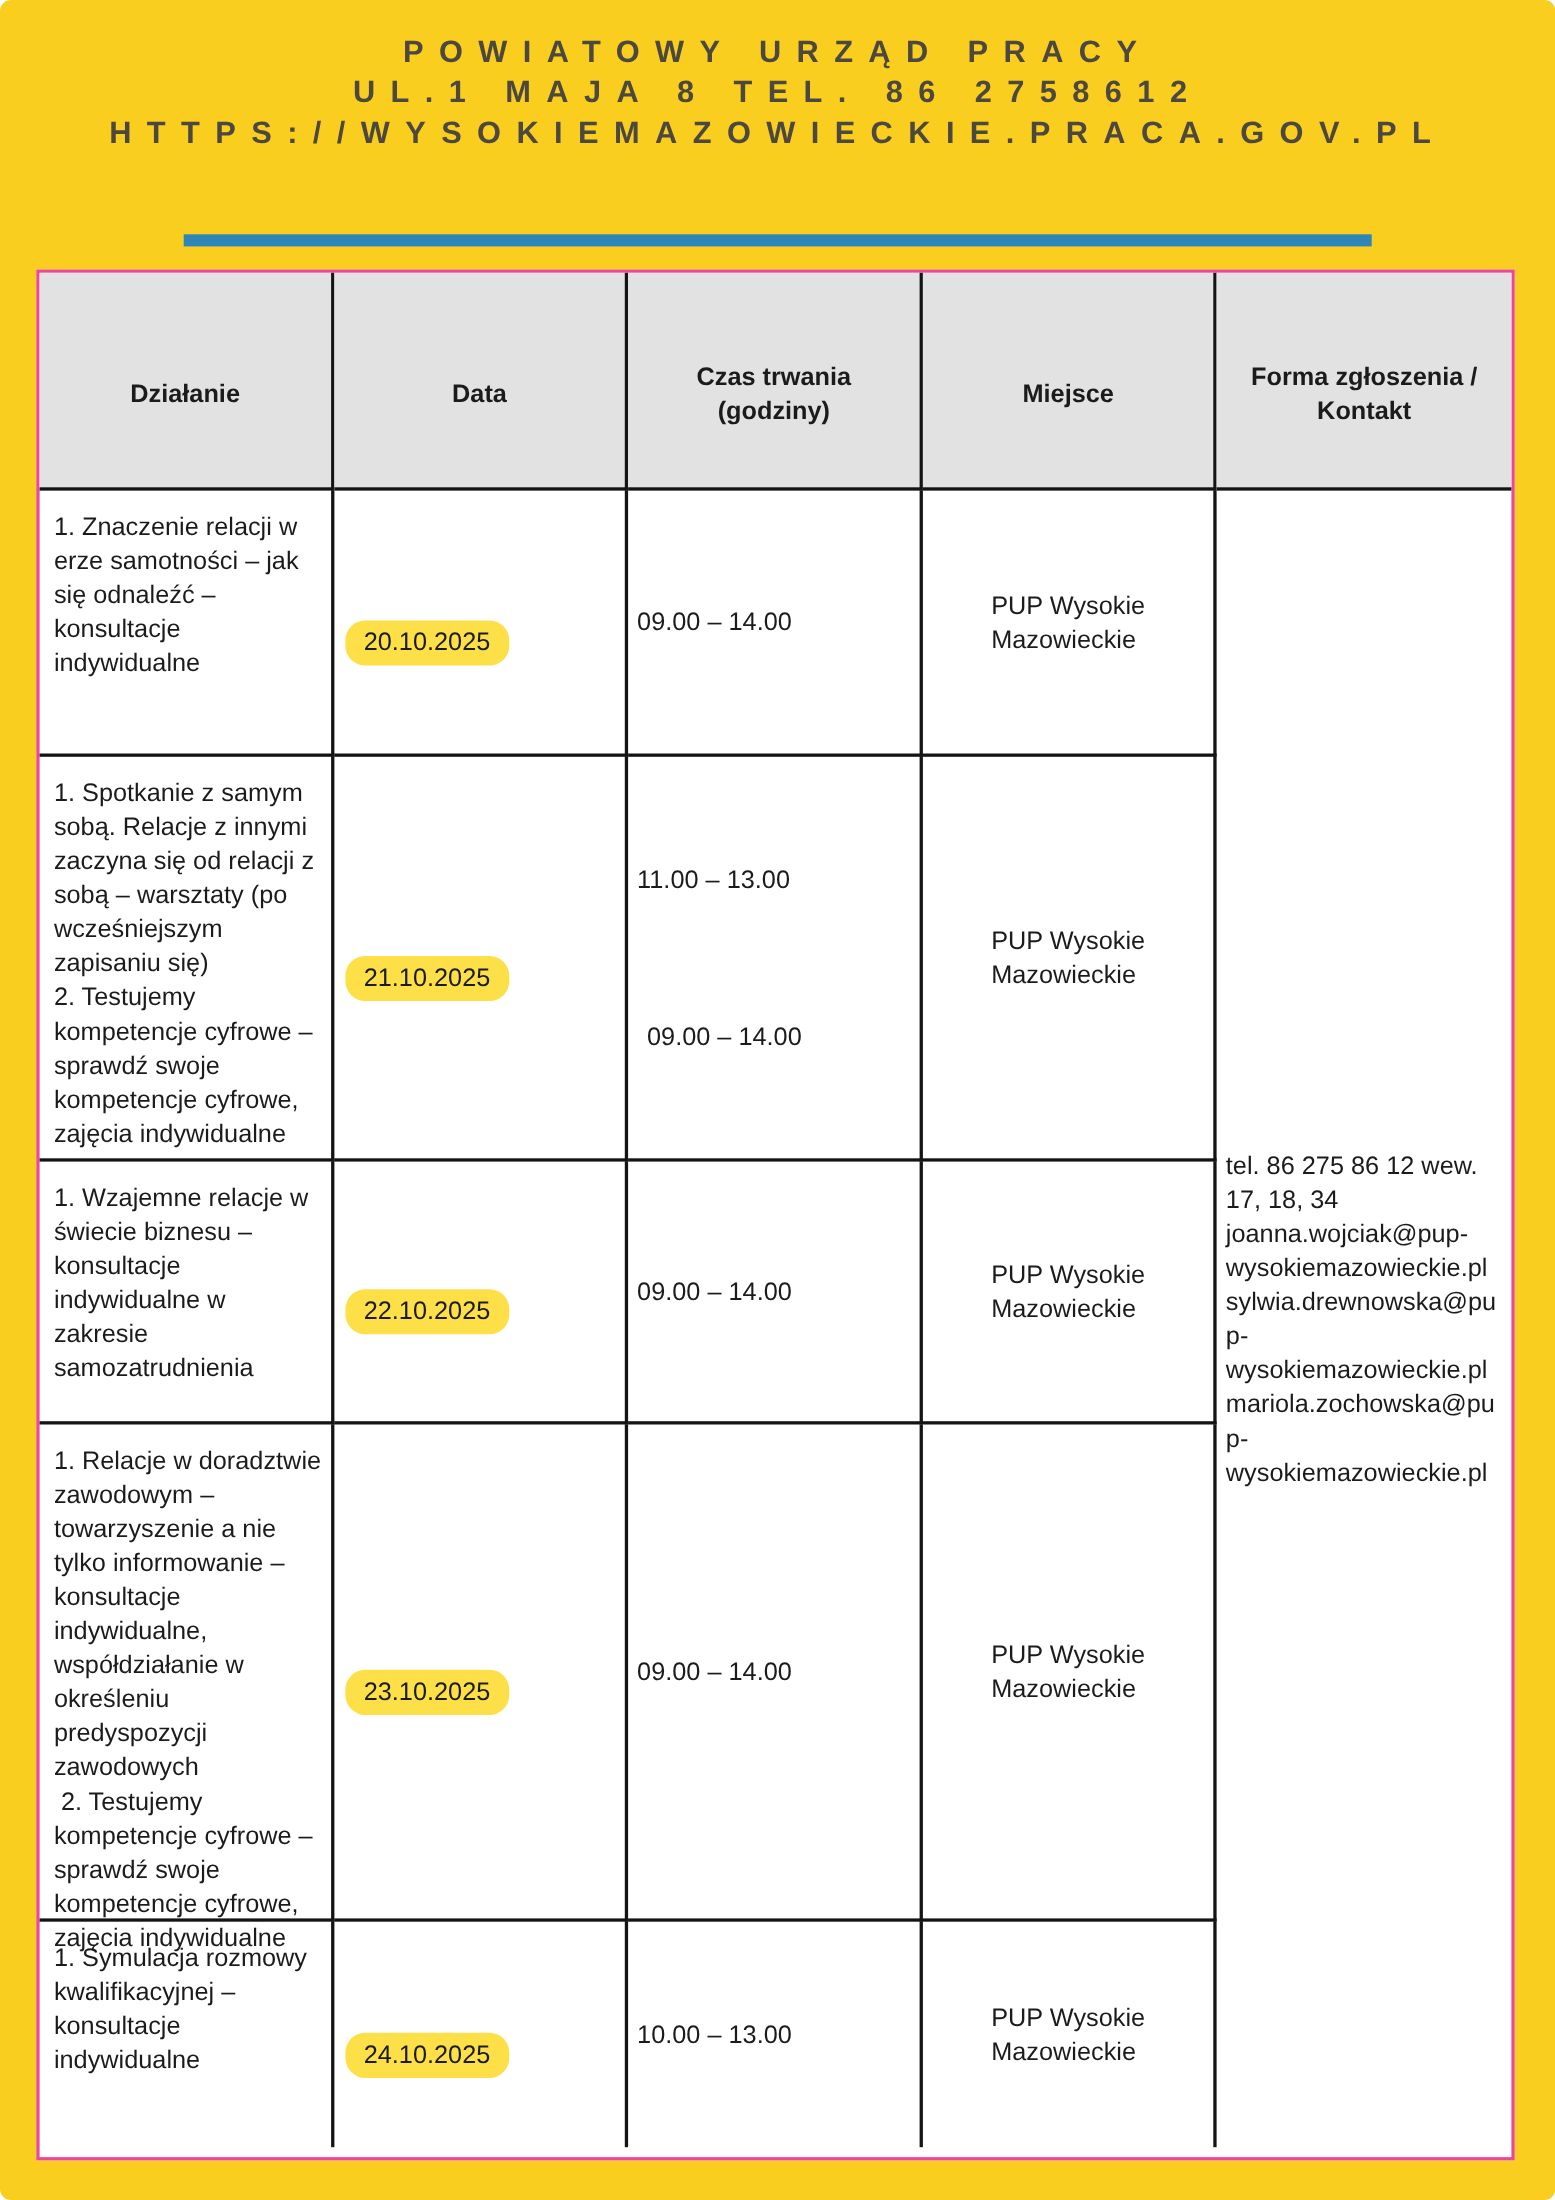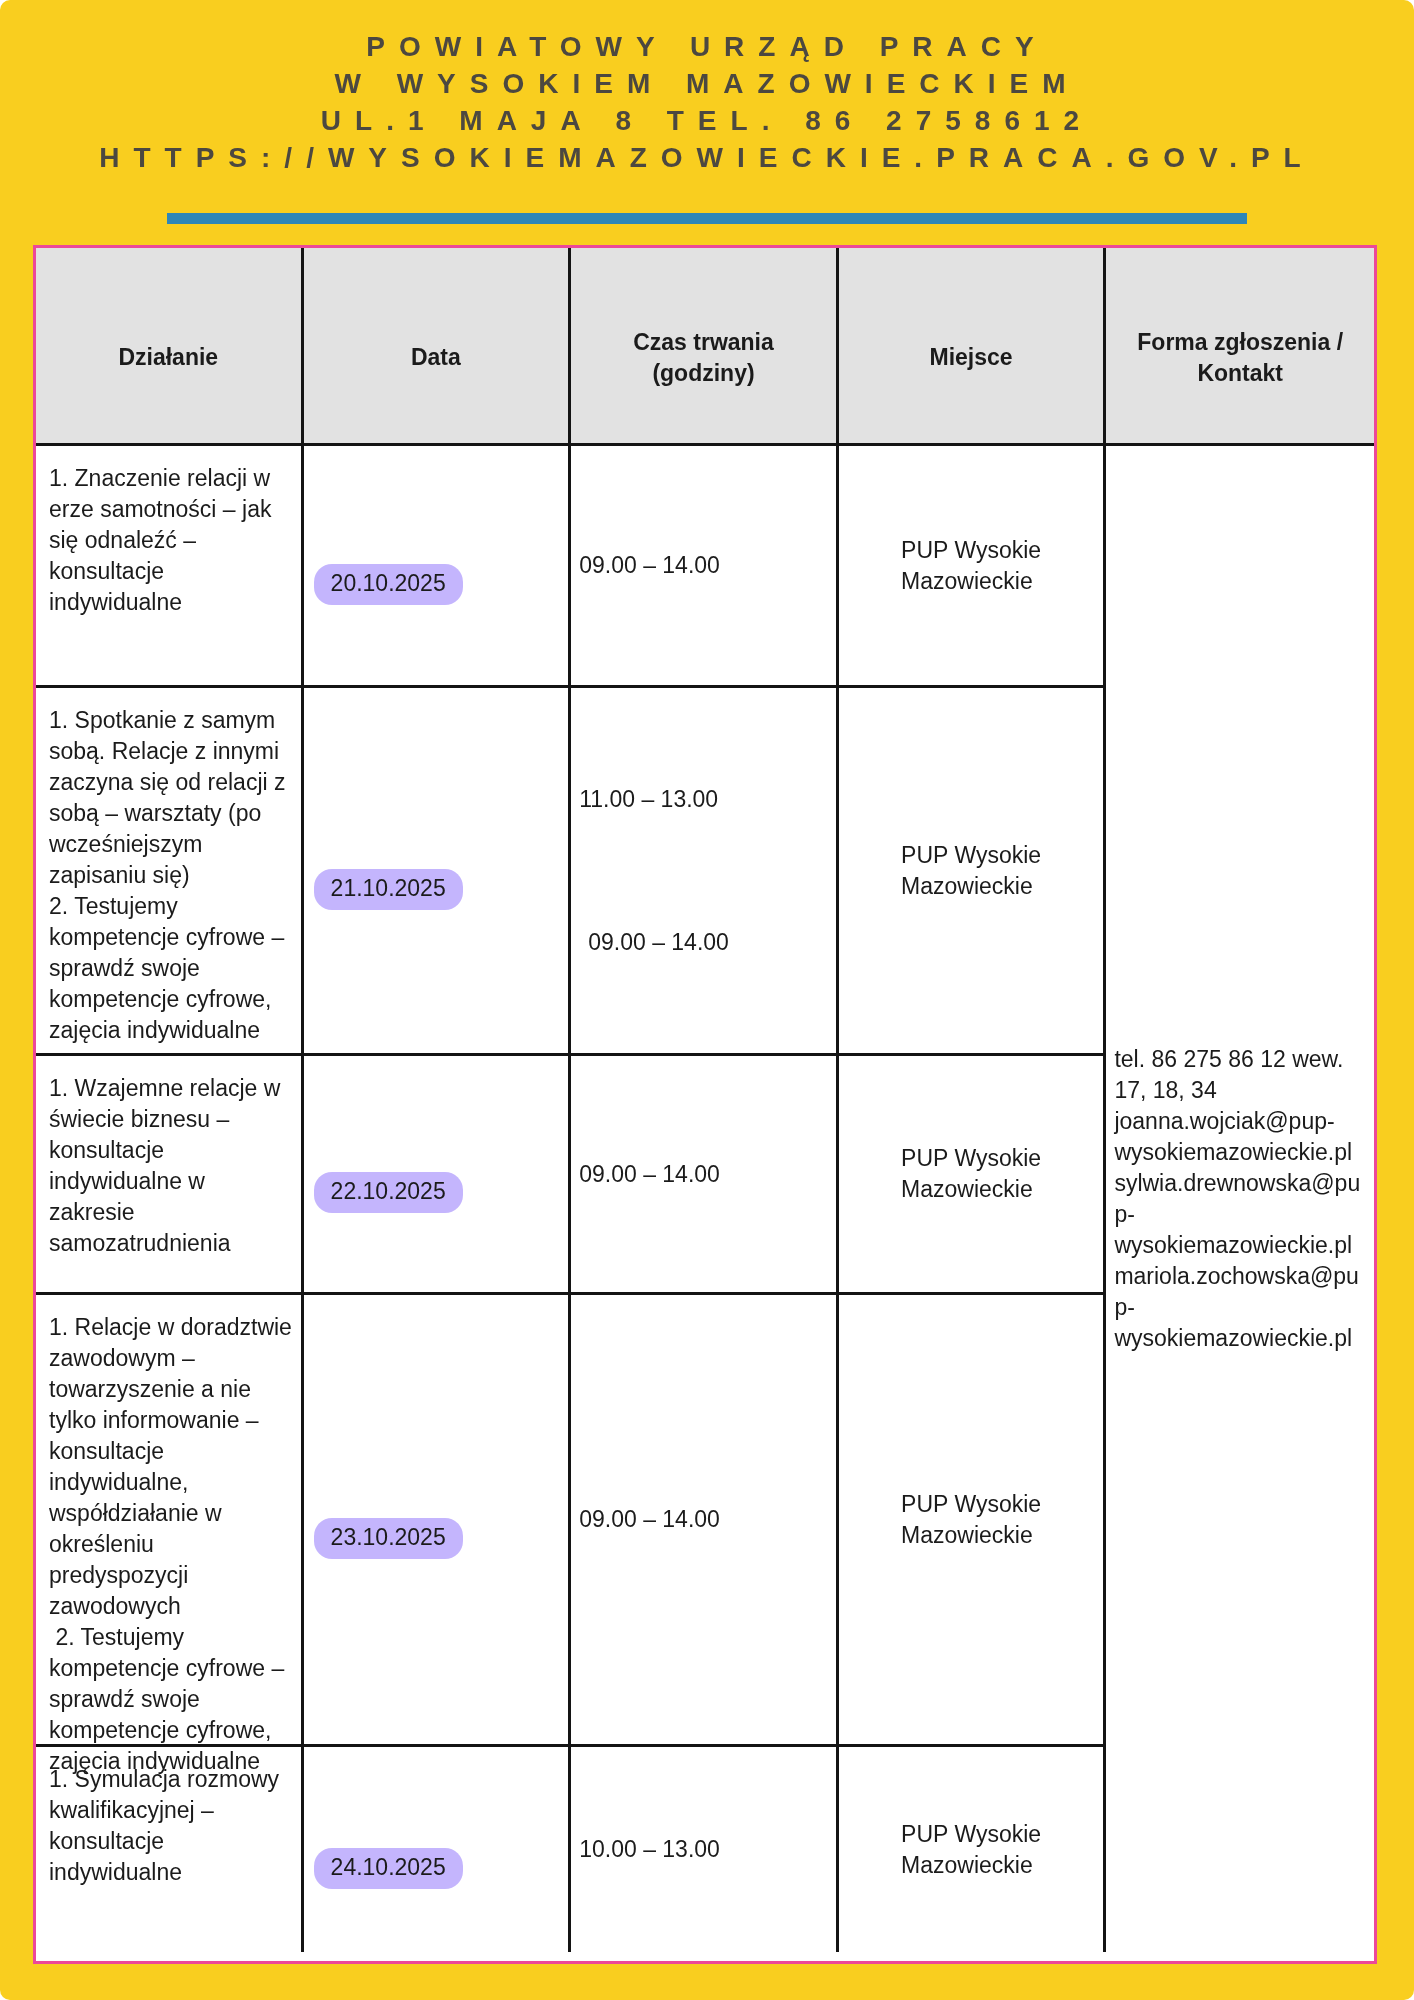--- a/index.html
+++ b/index.html
@@ -64,21 +64,21 @@
   .activity{
     padding:17px 6px 8px 13px;
     white-space:pre-line;
   }
   .date-cell{
     display:flex;align-items:center;justify-content:flex-start;
     padding-left:10px;
   }
   .date-pill{
     display:inline-block;
-    background:#c4b5fd;
+    background:#fde047;
     border-radius:18px;
     padding:4px 17px 6px 17px;
     margin-top:37px;
   }
   .time-cell{
     display:flex;flex-direction:column;justify-content:center;
     padding-left:8px;
   }
   .time-cell.twin{gap:112px;}
   .time-entry.indented{margin-left:9px;}
@@ -95,21 +95,20 @@
     white-space:pre-line;
   }
 </style>
 </head>
 <body>
 
 <div id="page">
 
   <div class="masthead">
     <div class="masthead-line">POWIATOWY URZĄD PRACY</div>
-    <div class="masthead-line">W WYSOKIEM MAZOWIECKIEM</div>
     <div class="masthead-line">UL.1 MAJA 8 TEL. 86 2758612</div>
     <div class="masthead-line">HTTPS://WYSOKIEMAZOWIECKIE.PRACA.GOV.PL</div>
   </div>
 
   <div class="accent-bar"></div>
 
   <div class="sched">
 
     <div class="cell th">Działanie</div>
     <div class="cell th">Data</div>

